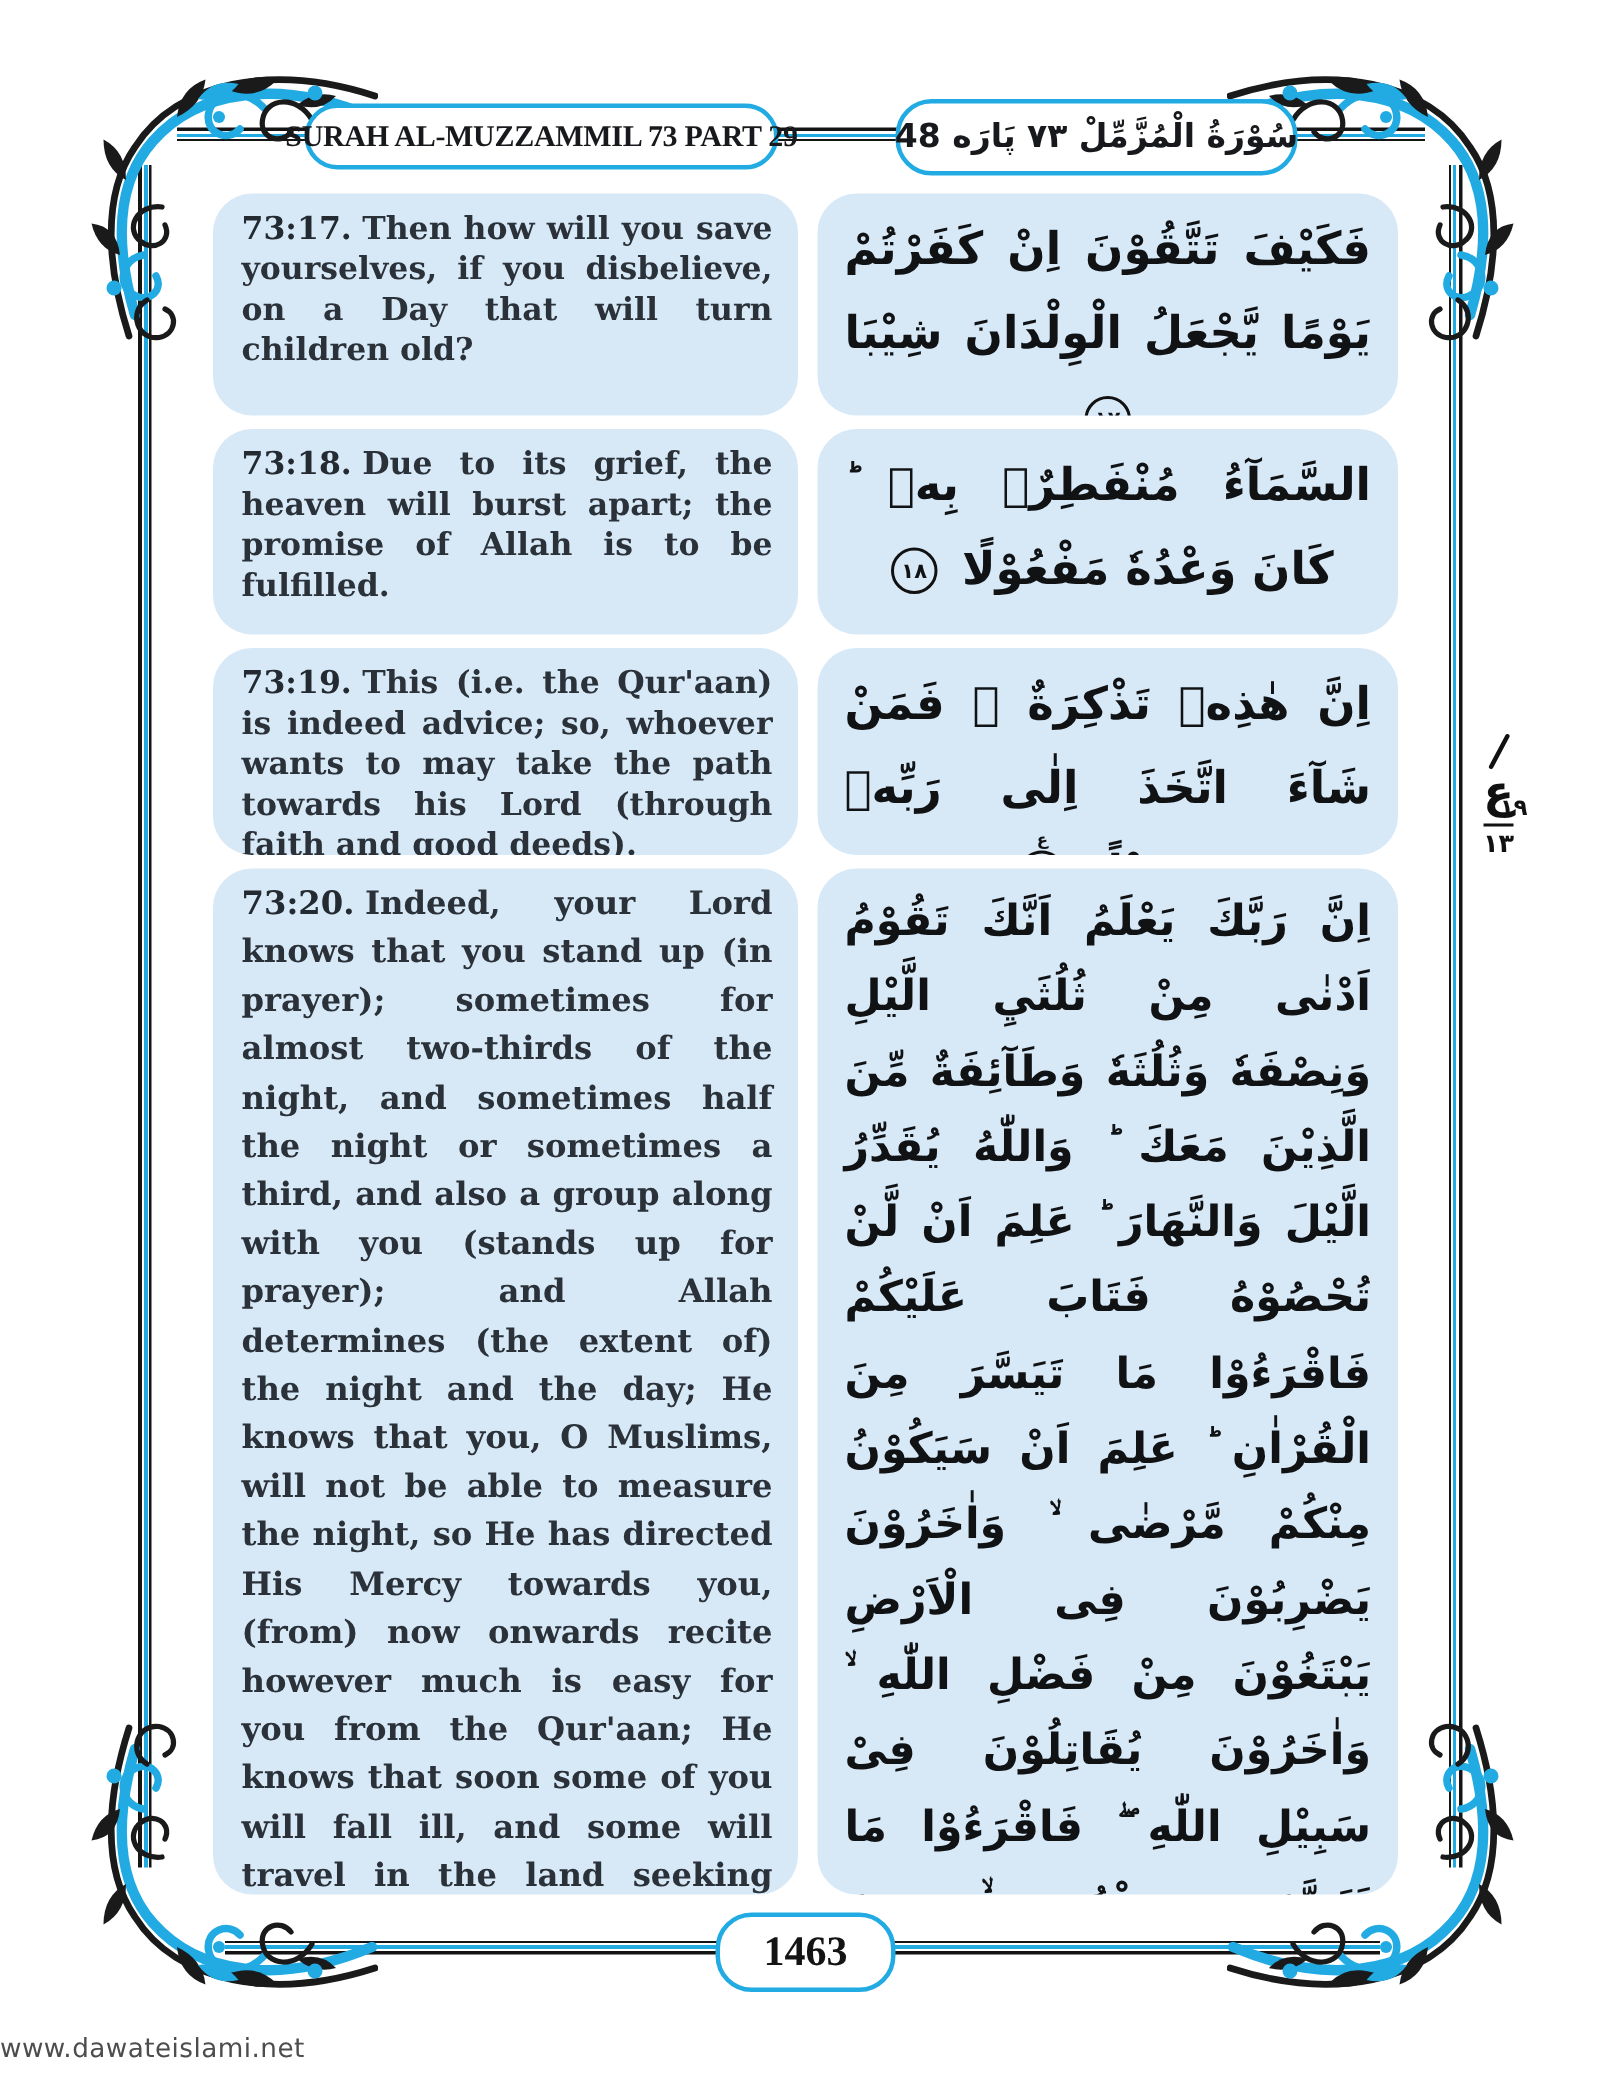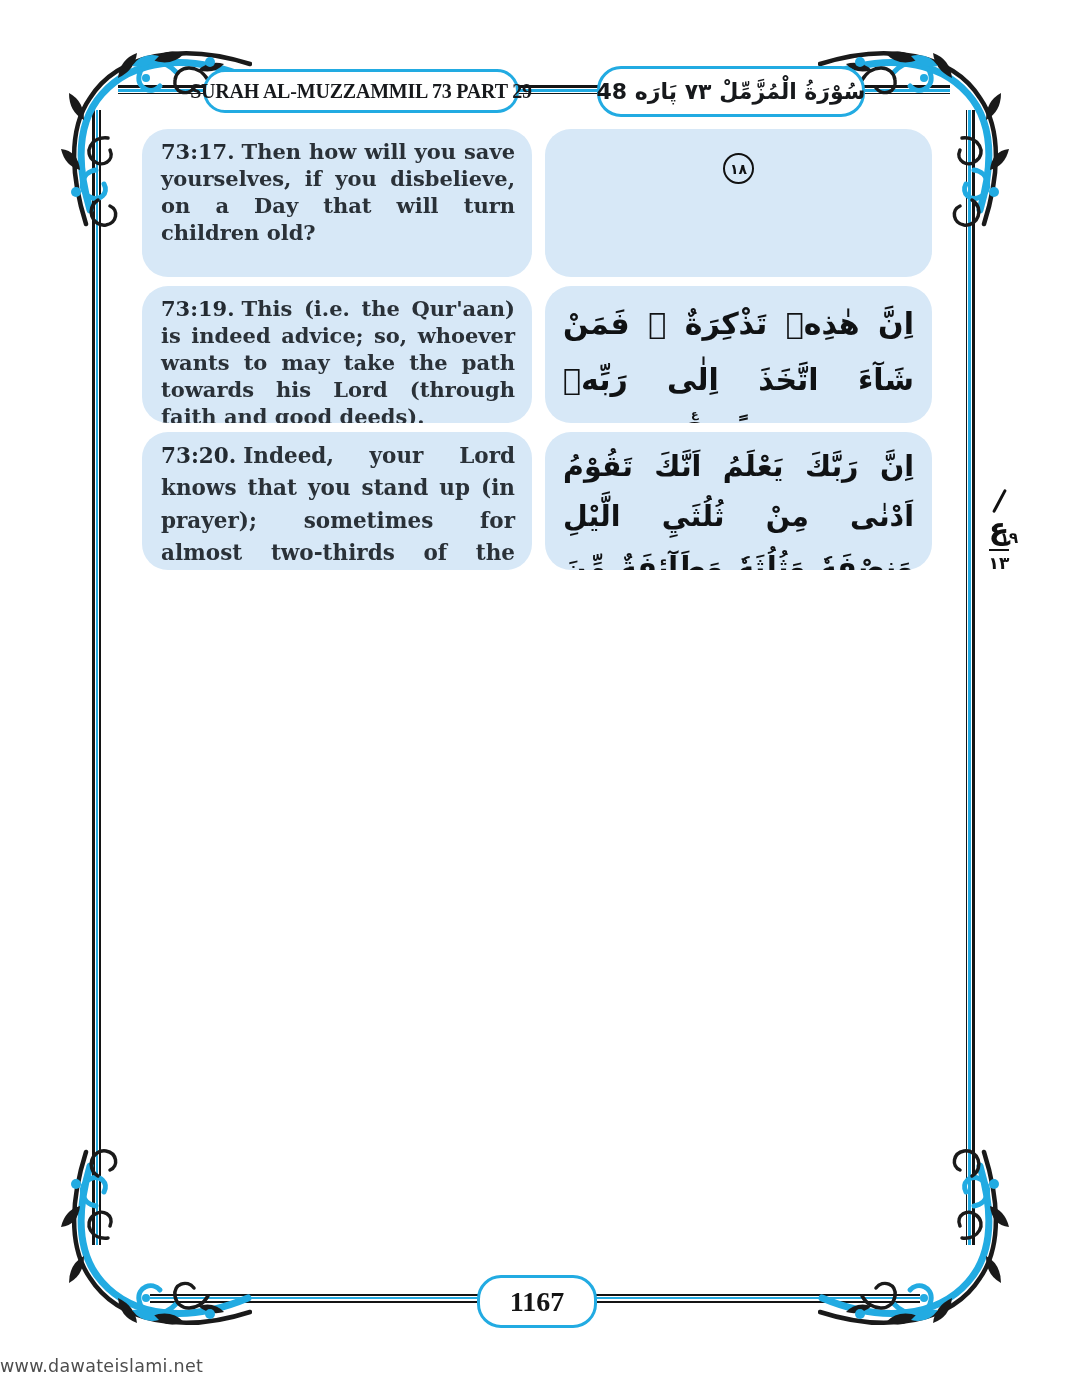--- a/index.html
+++ b/index.html
@@ -232,22 +232,32 @@
   </div>
   <div class="pill right">
     <span>سُوْرَةُ الْمُزَّمِّلْ ٧٣ پَارَه 48</span>
   </div>
 
   <div class="content">
 
     <div class="ebox">
       <b class="vref">73:17.</b><span>Then how will you save yourselves, if you disbelieve, on a Day that will turn children old?</span>
     </div>
-
     <div class="abox" dir="rtl">
+      <span>فَكَيْفَ تَتَّقُوْنَ اِنْ كَفَرْتُمْ يَوْمًا يَّجْعَلُ الْوِلْدَانَ شِيْبَا</span>
+      <span class="num-circle">
+          <span class="n">١٧</span>
+        </span>
+    </div>
+
+    <div class="ebox">
+      <b class="vref">73:18.</b><span>Due to its grief, the heaven will burst apart; the promise of Allah is to be fulfilled.</span>
+    </div>
+    <div class="abox" dir="rtl">
+      <span>السَّمَآءُ مُنْفَطِرٌۢ بِهٖ ؕ كَانَ وَعْدُهٗ مَفْعُوْلًا</span>
       <span class="num-circle">
           <span class="n">١٨</span>
         </span>
     </div>
 
     <div class="ebox">
       <b class="vref">73:19.</b><span>This (i.e. the Qur'aan) is indeed advice; so, whoever wants to may take the path towards his Lord (through faith and good deeds).</span>
     </div>
     <div class="abox" dir="rtl">
       <span>اِنَّ هٰذِهٖ تَذْكِرَةٌ ۚ فَمَنْ شَآءَ اتَّخَذَ اِلٰى رَبِّهٖ سَبِيْلًا</span>
@@ -266,17 +276,17 @@
     </div>
   </div>
 
   <div class="margin-marker">
     <span class="mm-stroke"></span>
     <span class="mm-ain"><span>ع</span><span class="mm-top">١٩</span></span>
     <span class="mm-bottom">١٣</span>
   </div>
 
   <div class="page-pill">
-    <span>1167</span>
+    <span>1463</span>
   </div>
   <div class="website">www.dawateislami.net</div>
 
 </div>
 
 </body></html>

